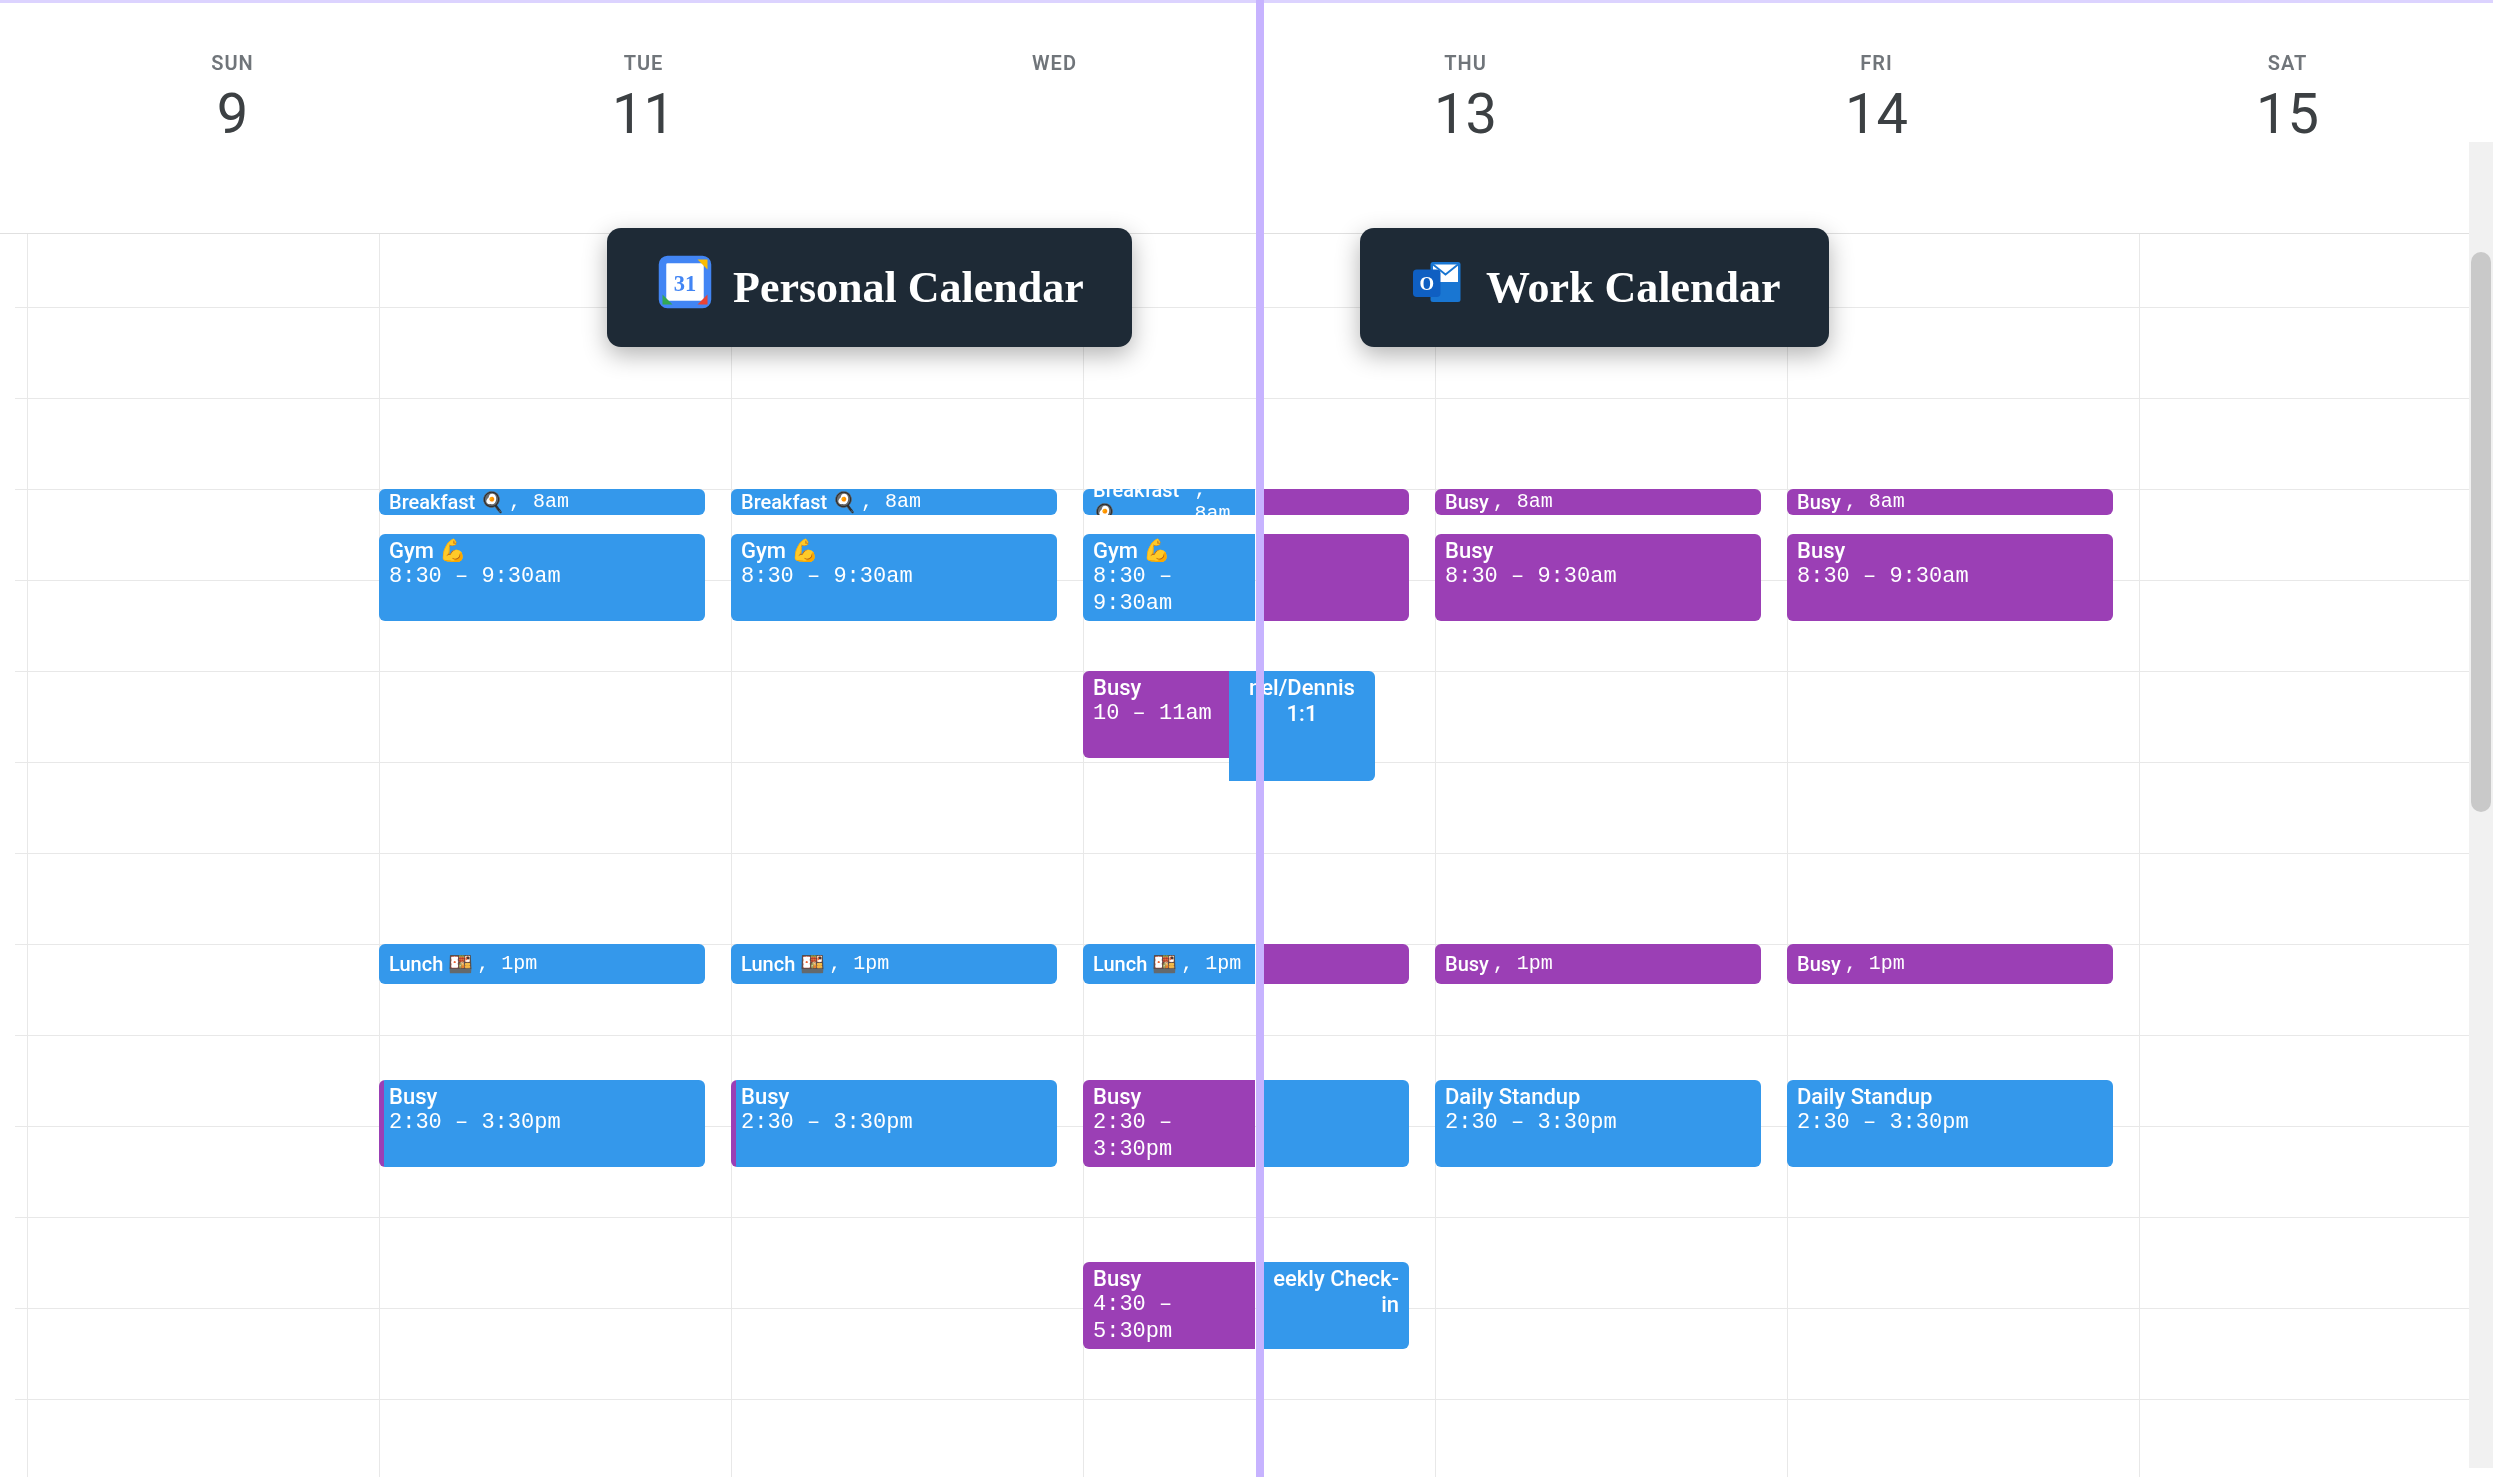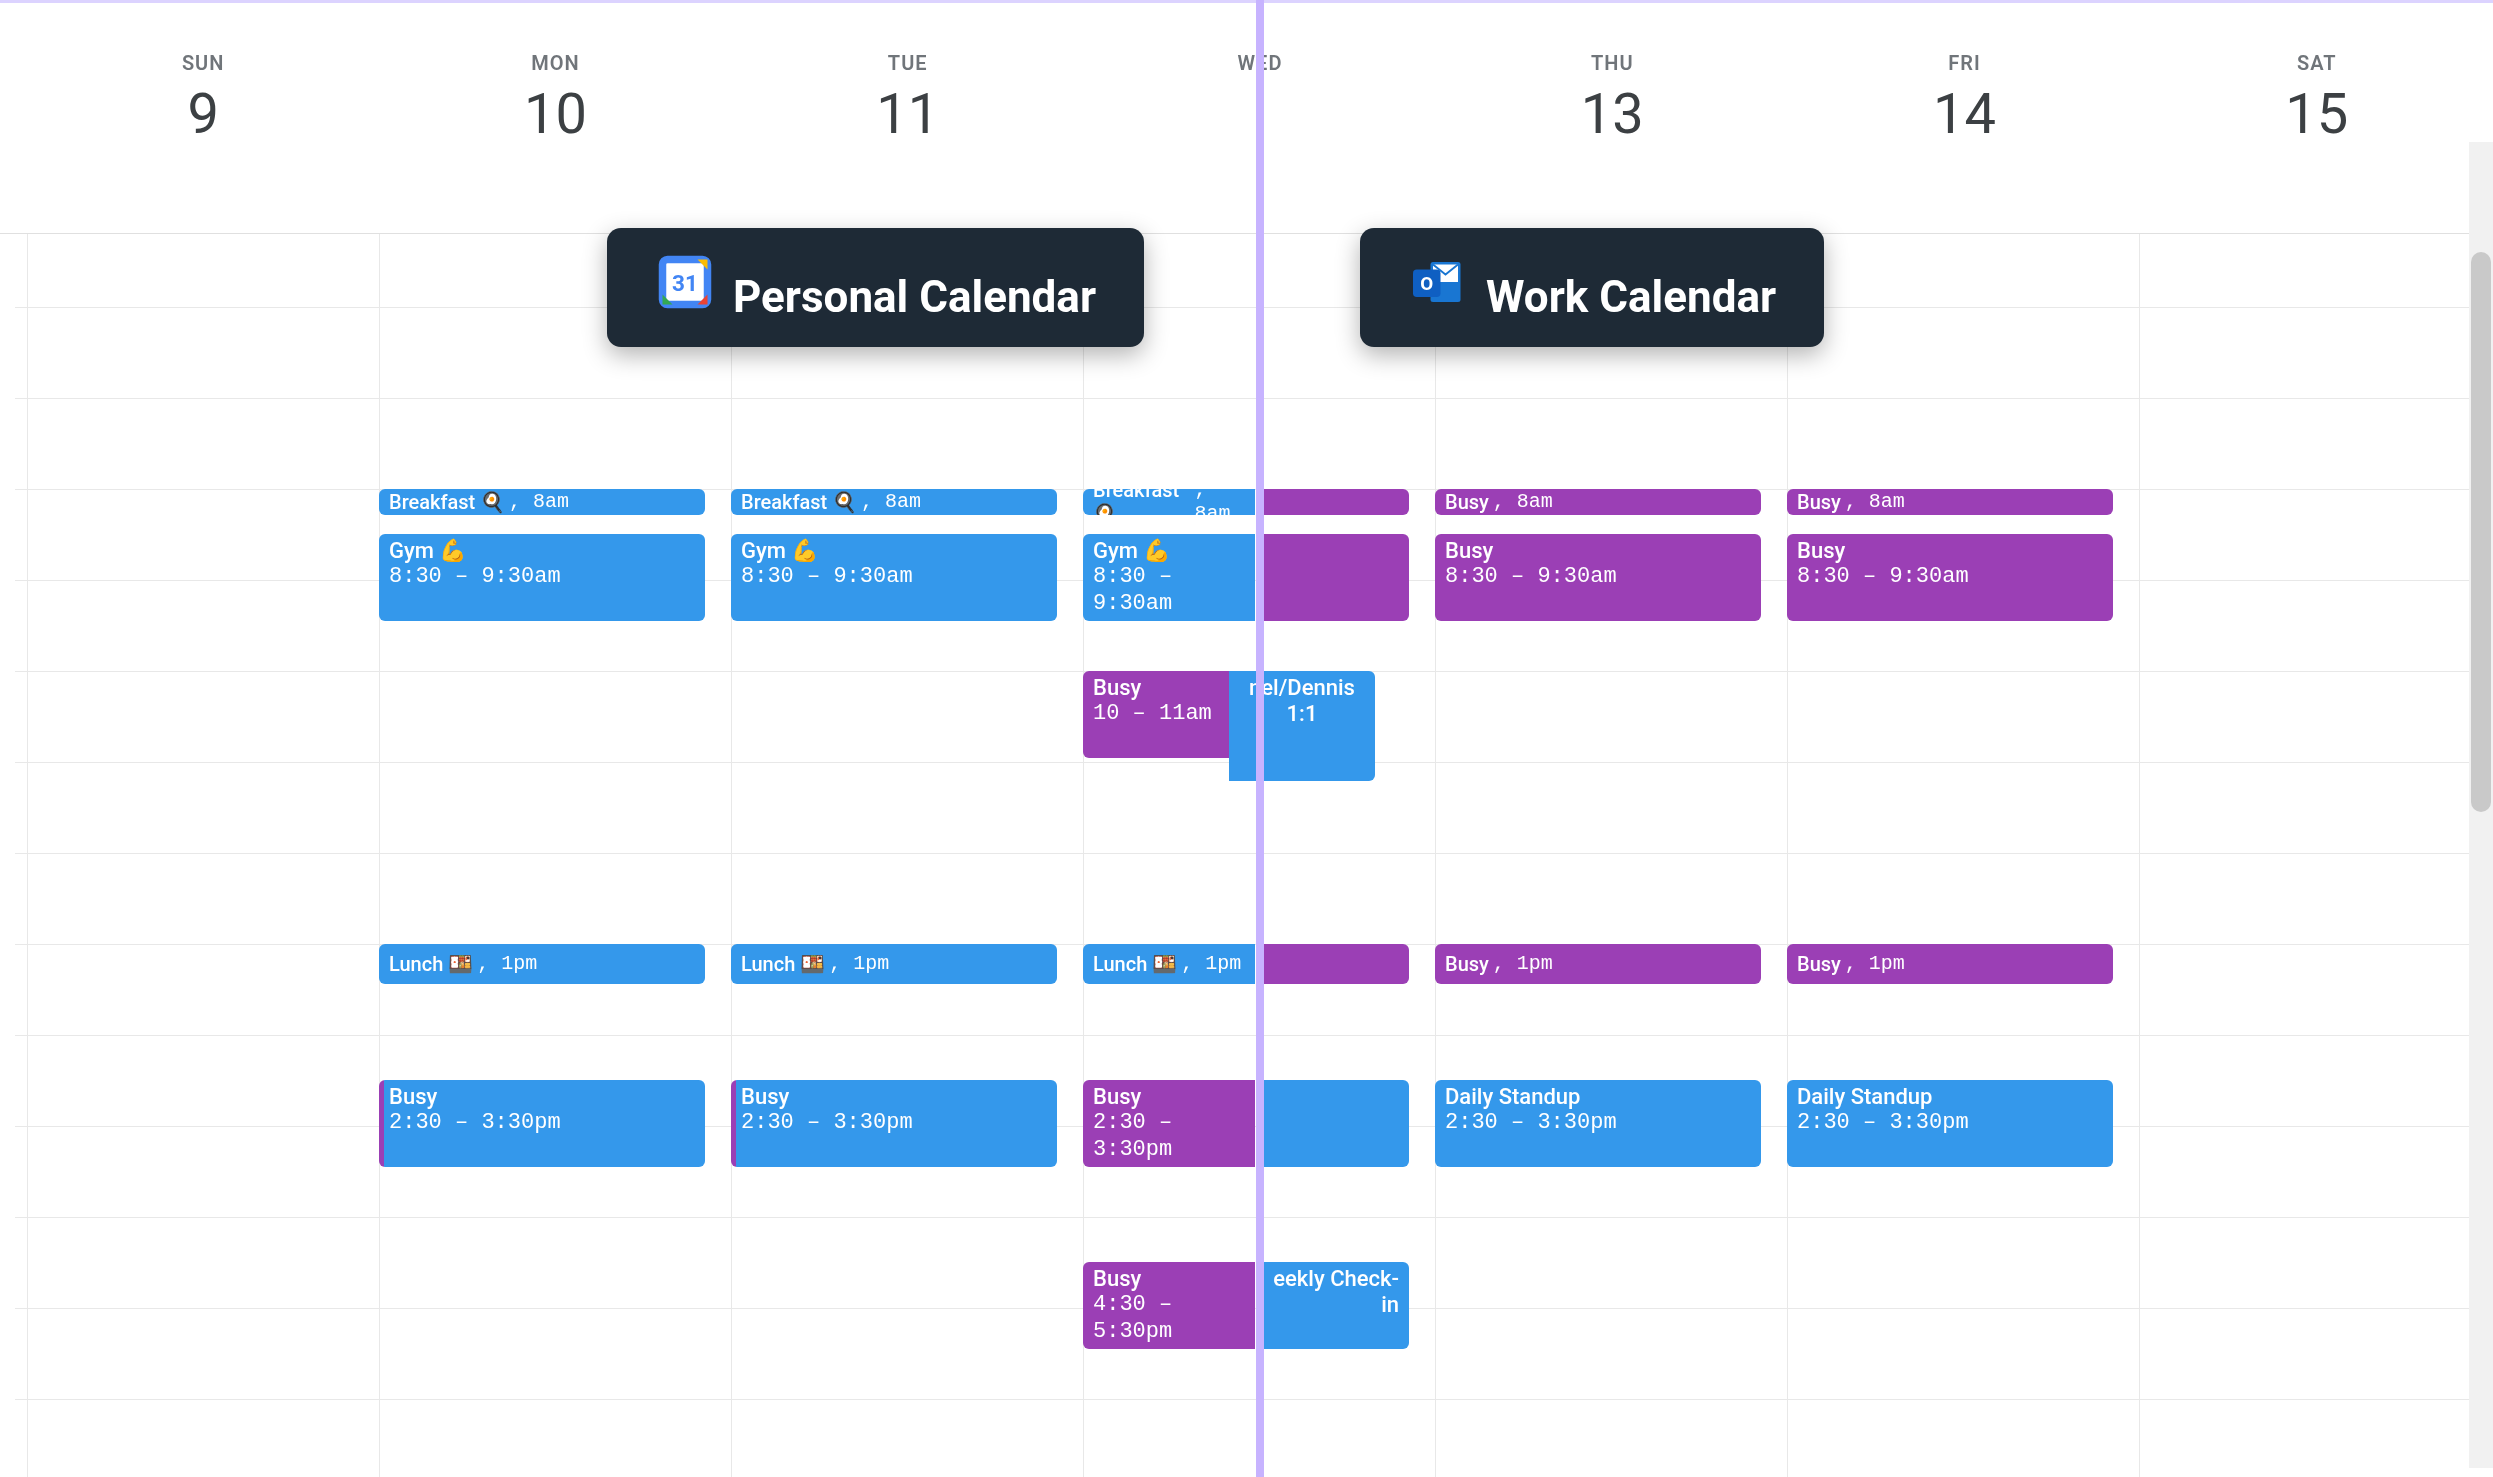--- a/index.html
+++ b/index.html
@@ -19,44 +19,40 @@
 .event { position: absolute; border-radius: 6px; padding: 4px 10px; color: #fff; overflow: hidden; font-size: 22px; line-height: 1.2; cursor: pointer; }
 .event .title { font-weight: 500; }
 .event .time { font-weight: 400; font-family: Liberation Mono, monospace; }
 .event.thin { padding: 4px 10px; font-size: 20px; display: flex; align-items: center; }
 .event.thin .title { display: inline; }
 .event.thin .time { display: inline; margin-left: 4px; }
 .event.blue { background: #3498eb; }
 .event.purple { background: #9b3fb5; }
 .event.split { background: linear-gradient(to right, #9b3fb5 0%, #9b3fb5 5px, #3498eb 5px, #3498eb 100%); }
 
-.badge { position: absolute; background: #1e2a36; color: #fff; border-radius: 14px; padding: 24px 48px; display: flex; align-items: flex-end; gap: 18px; font-size: 44px; font-weight: 700; box-shadow: 0 8px 24px rgba(0,0,0,0.3); z-index: 20; }
+.badge { position: absolute; background: #1e2a36; color: #fff; border-radius: 14px; padding: 24px 48px; display: flex; align-items: center; gap: 18px; font-size: 44px; font-weight: 700; box-shadow: 0 8px 24px rgba(0,0,0,0.3); z-index: 20; font-family: Liberation Serif, serif; }
 .badge svg { width: 60px; height: 60px; flex-shrink: 0; }
 
 .divider { position: absolute; top: 0; bottom: 0; width: 8px; background: #c7b3ff; z-index: 5; }
 
 .scrollbar { position: absolute; right: 0; top: 142px; width: 24px; height: 1326px; background: #f1f1f1; }
 .scrollbar-thumb { position: absolute; right: 2px; width: 20px; background: #c9c9c9; border-radius: 10px; }
 
 .two-line .title, .two-line .time { display: block; }
 </style>
 </head>
 <body>
 
 <div class="calendar">
 
   <div class="header-row">
     <div class="gutter"></div>
     <div class="day-header">
         <div class="dow">SUN</div>
         <div class="num">9</div>
-      </div>
-    <div class="day-header">
-        <div class="dow">MON</div>
-        <div class="num">10</div>
       </div>
     <div class="day-header">
         <div class="dow">TUE</div>
         <div class="num">11</div>
       </div>
     <div class="day-header">
         <div class="dow">WED</div>
       </div>
     <div class="day-header">
         <div class="dow">THU</div>

